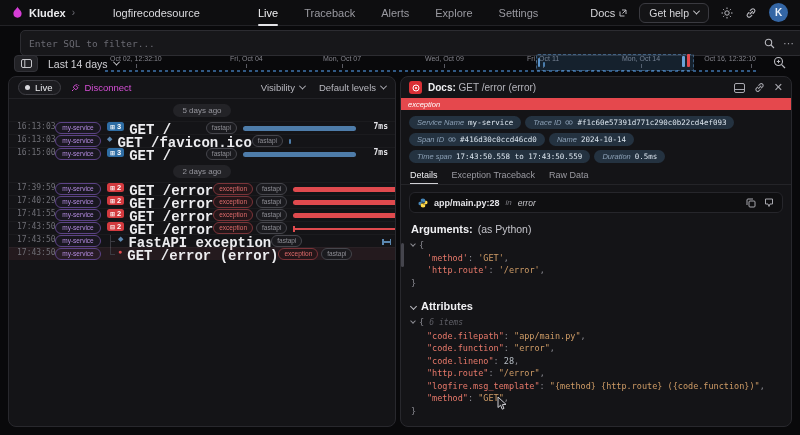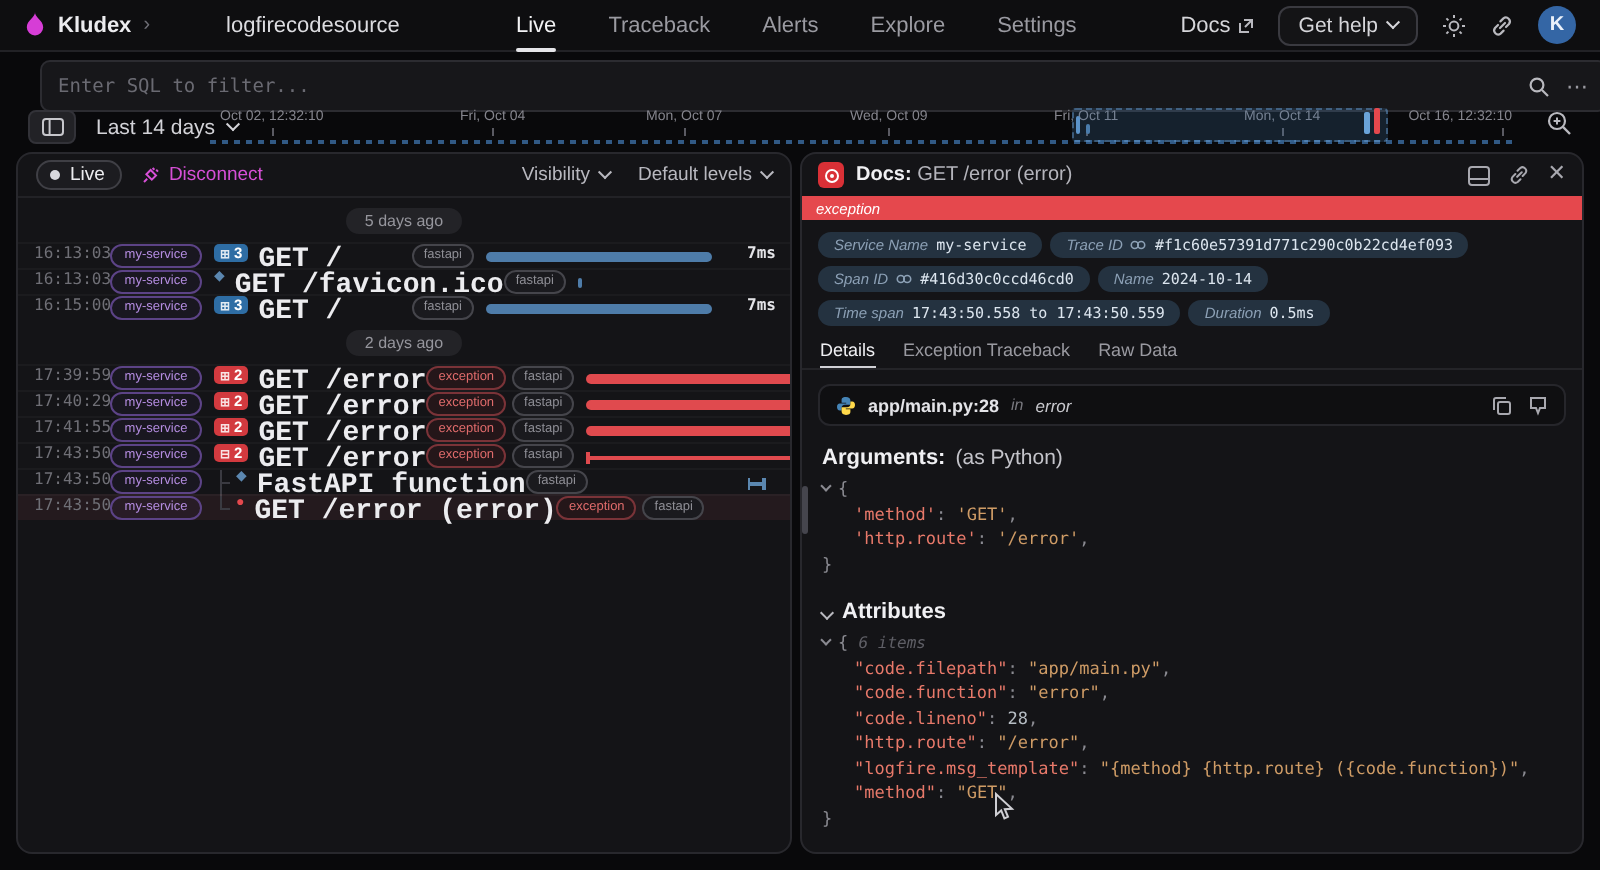--- a/index.html
+++ b/index.html
@@ -395,21 +395,21 @@
   </div>
 
   <div class="trace-row">
     <span class="t-time">17:43:50</span>
     <span class="svc-pill">my-service</span>
     <span class="tree">
         <i class="v" style="height:13px;"></i>
         <i class="h"></i>
       </span>
     <span class="bullet diamond">◆</span>
-    <span class="t-name">FastAPI function</span>
+    <span class="t-name">FastAPI exception</span>
     <span class="tag-group">
         <span class="tag fastapi">fastapi</span>
       </span>
     <span class="bar-area">
         <span class="spanline blue" style="left:74px;width:9px;"></span>
       </span>
     <span class="t-dur">0.3ms</span>
   </div>
 
   <div class="trace-row selected">

